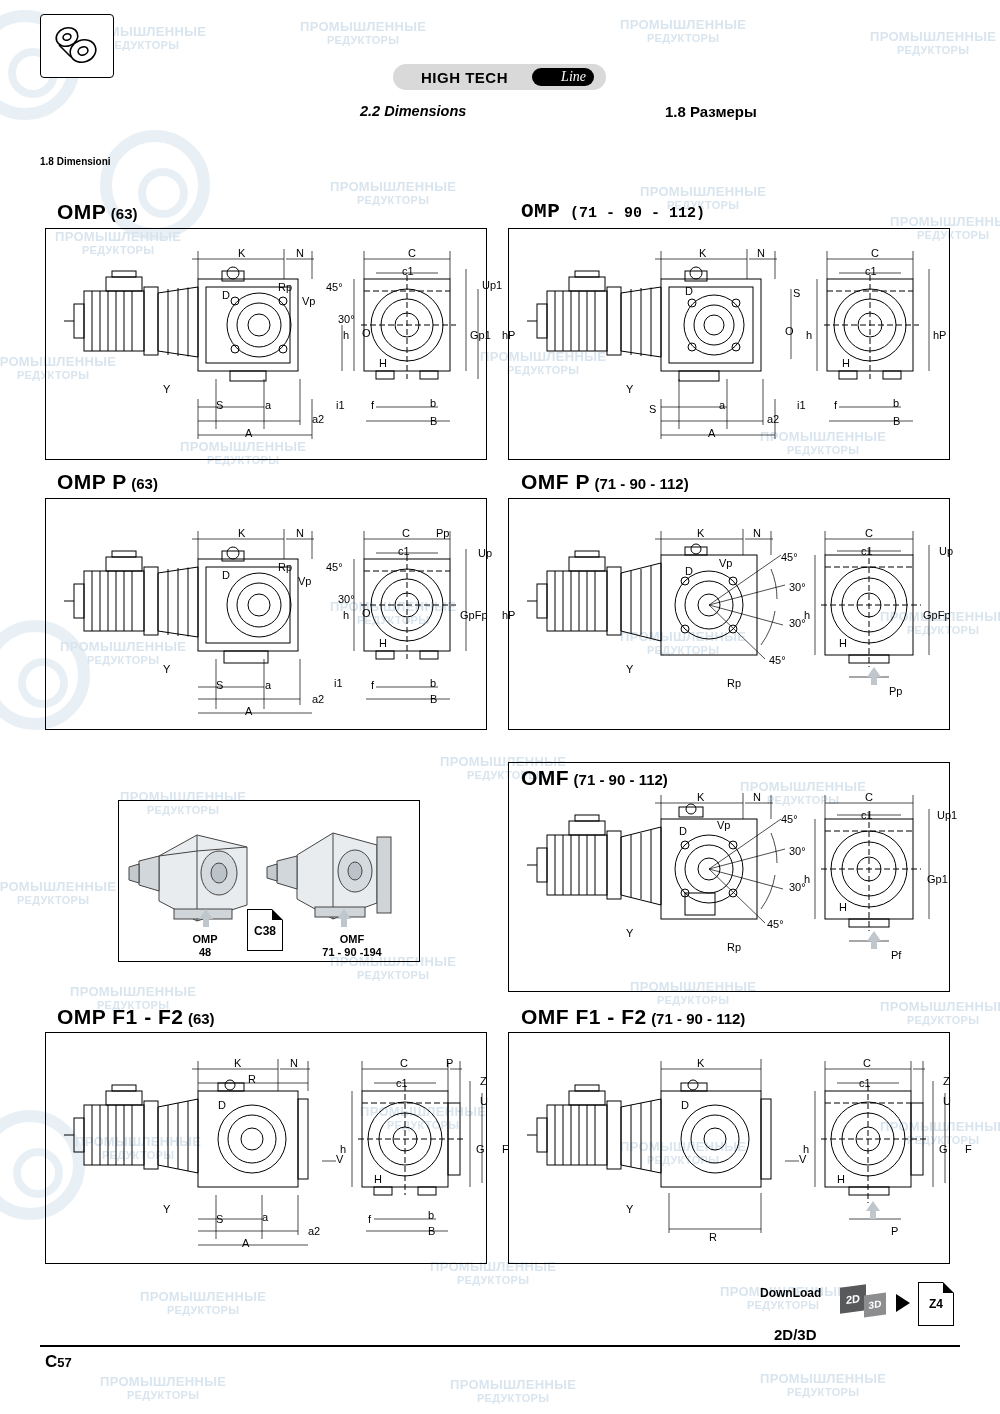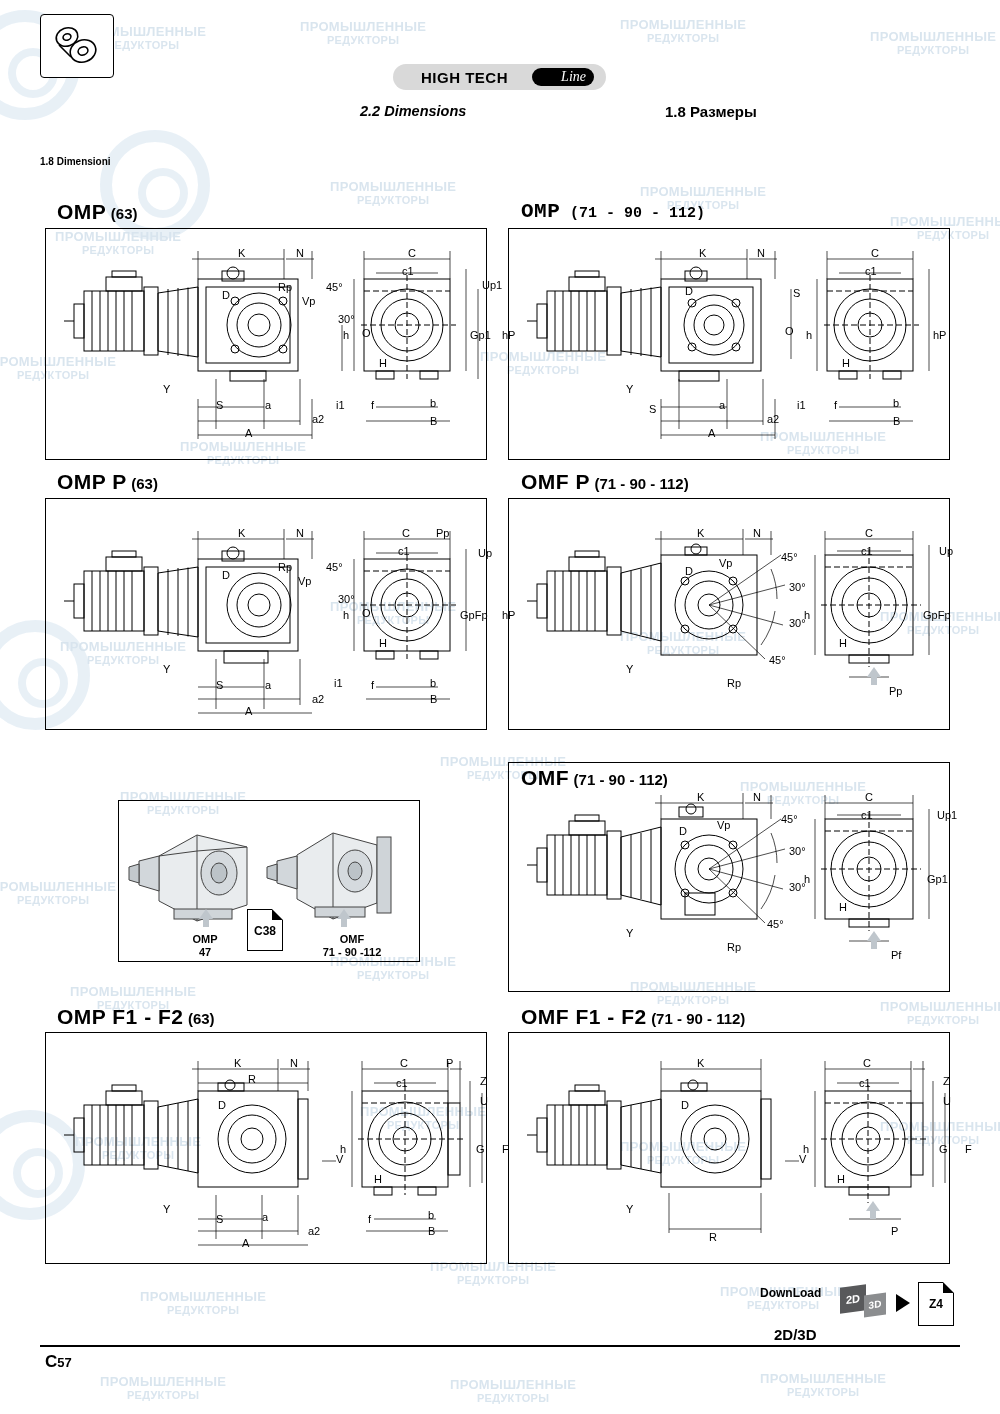--- a/index.html
+++ b/index.html
@@ -730,25 +730,25 @@
         <rect x="196" y="106" width="50" height="10" fill="#d0d5d9"></rect>
       </g>
     </svg>
     <div class="up-arrow" style="left:80px;top:108px;"></div>
     <div class="up-arrow-stem" style="left:84px;top:117px;"></div>
     <div class="up-arrow" style="left:218px;top:108px;"></div>
     <div class="up-arrow-stem" style="left:222px;top:117px;"></div>
 
     <div class="photo-lbl" style="left:56px;top:132px;width:60px;">
       <div>OMP</div>
-      <div>47</div>
+      <div>48</div>
     </div>
     <div class="photo-lbl" style="left:188px;top:132px;width:90px;">
       <div>OMF</div>
-      <div>71 - 90 -112</div>
+      <div>71 - 90 -194</div>
     </div>
 
     <div class="filecard" style="left:128px;top:108px;width:34px;height:40px;">
       <span>C38</span>
     </div>
   </div>
 
   <div class="figbox" style="left:45px;top:1032px;width:440px;height:230px;">
     <svg width="438" height="228" viewBox="0 0 438 228">
       <g stroke="#000" fill="none" stroke-width="1">

